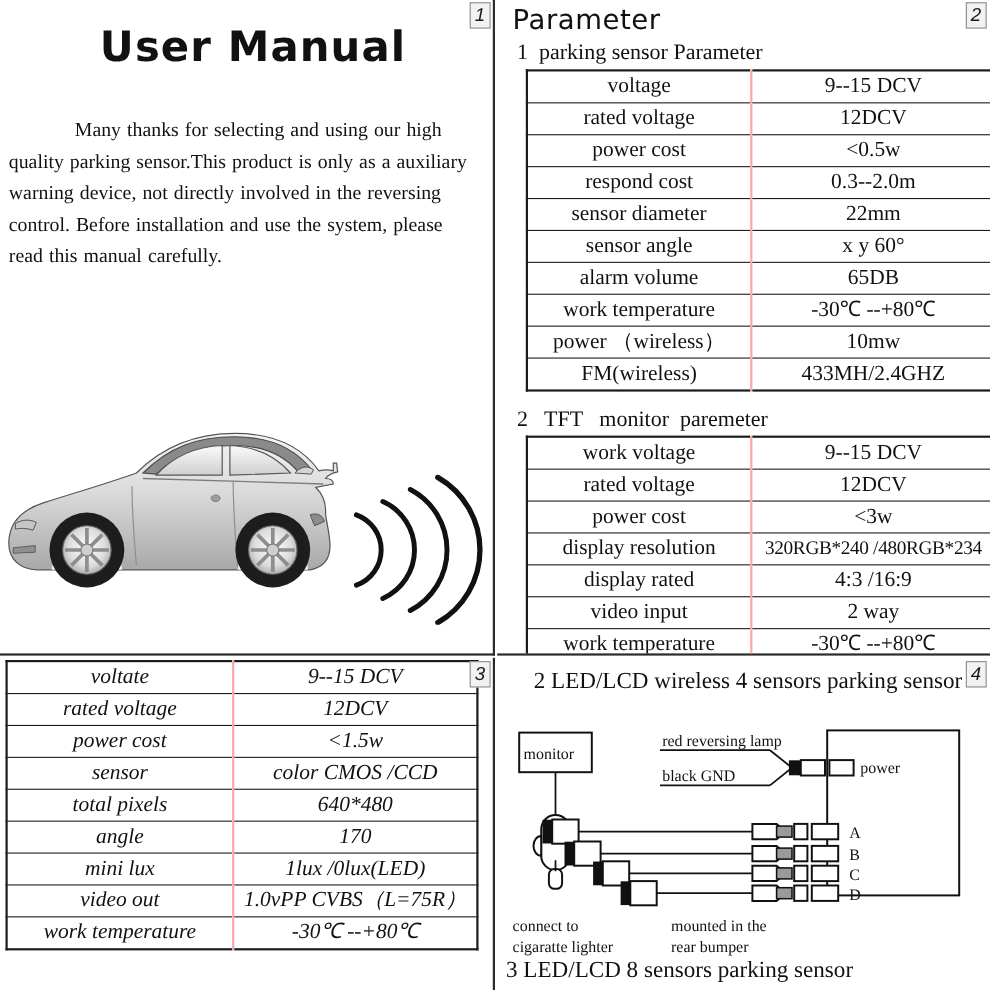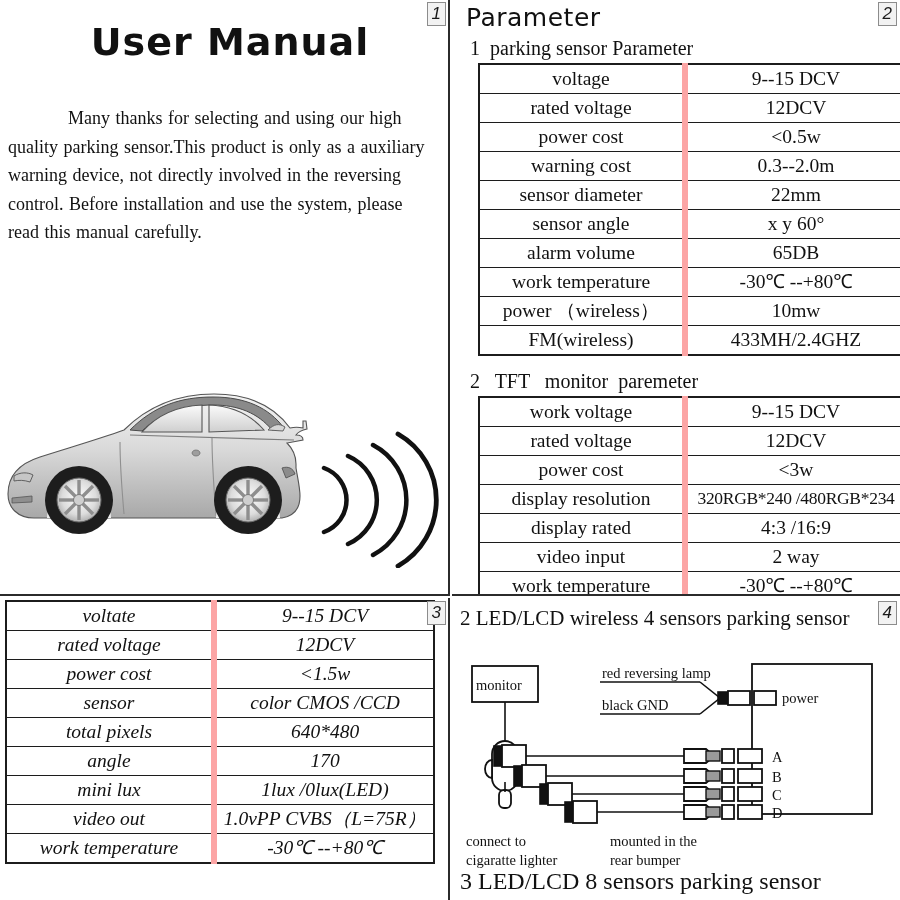--- a/index.html
+++ b/index.html
@@ -96,21 +96,21 @@
   }
   table.spec td {
     border: 1px solid #1c1c1c;
     text-align: center;
     font-size: 19.5px;
     line-height: 21px;
     padding: 3px 2px 4px 2px;
     white-space: nowrap;
     overflow: hidden;
   }
-  table.spec td.k { border-right: 6px solid #fca5a5; }
+  table.spec td.k { border-right: 2px solid #fca5a5; }
 
   
   .p2 .sheet-title {
     font-family: "DejaVu Sans", sans-serif;
     font-size: 25px;
     line-height: 28px;
     padding: 4px 0 4px 14px;
     letter-spacing: 0.5px;
   }
   .p2 .blk1 { padding-left: 12px; }
@@ -123,23 +123,24 @@
   .p3 .sec-head { padding-top: 6px; padding-left: 10px; font-size: 19.5px;}
   .p3 table.spec { width: 430px; margin: 2px 0 0 5px; font-style: italic; }
   .p3 table.spec td.k { width: 200px; }
 
   
   .p4 .diag-head {
     font-size: 21px;
     line-height: 25px;
     padding: 8px 0 0 8px;
     white-space: nowrap;
+    text-align: center;
   }
   .p4 .diag-foot {
-    font-size: 24px;
+    font-size: 21px;
     line-height: 25px;
     padding: 0 0 0 8px;
     position: absolute;
     left: 0; bottom: 6px;
     white-space: nowrap;
     text-align: right;
   }
   .diagram-wrap {
     position: absolute;
     left: 0; top: 56px;
@@ -288,21 +289,21 @@
             </tr>
         <tr>
               <td class="k">rated voltage</td>
               <td>12DCV</td>
             </tr>
         <tr>
               <td class="k">power cost</td>
               <td>&lt;0.5w</td>
             </tr>
         <tr>
-              <td class="k">warning cost</td>
+              <td class="k">respond cost</td>
               <td>0.3--2.0m</td>
             </tr>
         <tr>
               <td class="k">sensor diameter</td>
               <td>22mm</td>
             </tr>
         <tr>
               <td class="k">sensor  angle</td>
               <td>x  y  60°</td>
             </tr>

